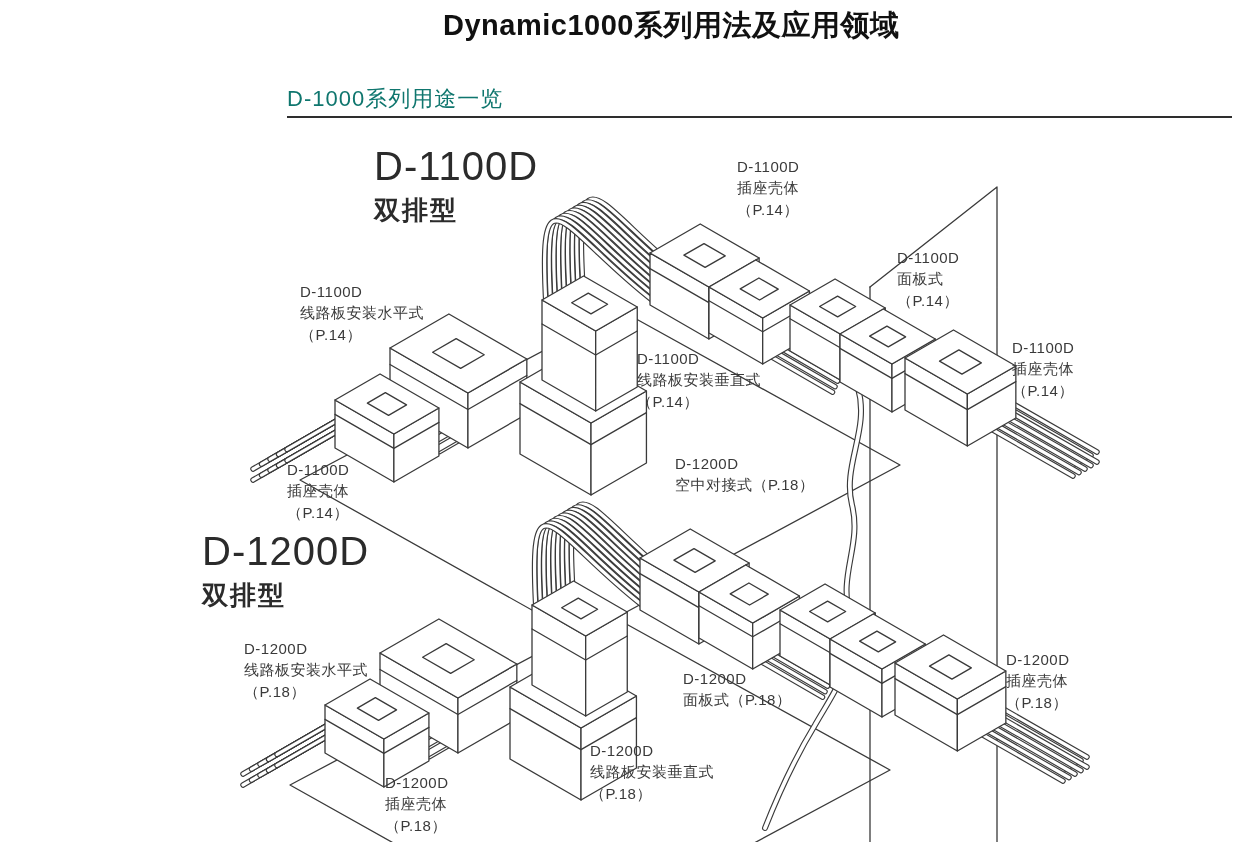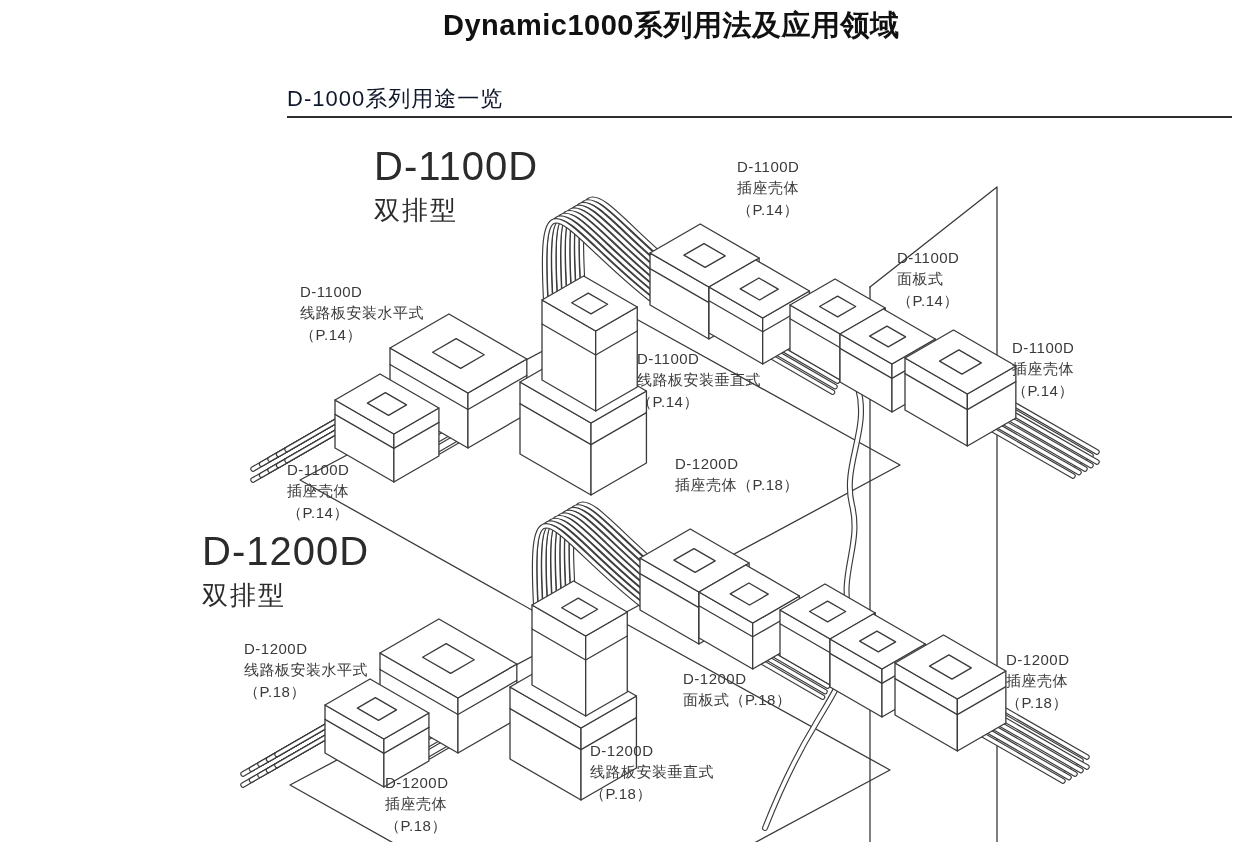--- a/index.html
+++ b/index.html
@@ -1,26 +1,26 @@
 <!DOCTYPE html>
 <html><head>
 <meta charset="utf-8">
 <style>
   html,body{margin:0;padding:0;background:#fff;}
   #page{position:relative;width:1234px;height:842px;background:#ffffff;overflow:hidden;
         font-family:"Liberation Sans","DejaVu Sans",sans-serif;}
   #diagram{position:absolute;left:0;top:0;}
   .page-title{position:absolute;left:443px;top:6px;font-size:29px;font-weight:700;color:#111;
               letter-spacing:0.5px;white-space:nowrap;}
-  .section-title{position:absolute;left:287px;top:84px;font-size:22px;font-weight:500;color:#0f172a;
+  .section-title{position:absolute;left:287px;top:84px;font-size:22px;font-weight:500;color:#0f766e;
                  letter-spacing:1px;white-space:nowrap;}
   .section-rule{position:absolute;left:287px;top:116px;width:945px;height:2px;background:#2e2e2e;}
   .series{position:absolute;color:#2b2b2b;}
   .series-name{font-size:40px;font-weight:500;letter-spacing:1px;line-height:1.0;}
-  .series-sub{font-size:26px;font-weight:400;margin-top:7px;letter-spacing:2px;}
+  .series-sub{font-size:26px;font-weight:700;margin-top:7px;letter-spacing:2px;}
   .lbl{position:absolute;font-size:15px;font-weight:500;color:#3a3a3a;line-height:1.42;
        white-space:nowrap;letter-spacing:0.5px;}
 </style>
 </head>
 <body>
 
 <div id="page">
 
   <svg id="diagram" width="1234" height="842" viewBox="0 0 1234 842">
       <path d="M300,480 L620,310 L900,465 L580,637 Z" fill="none" stroke="#3a3a3a" stroke-width="1.3" stroke-linejoin="round" stroke-linecap="round"></path>
@@ -343,21 +343,21 @@
     <div>插座壳体</div>
     <div>（P.14）</div>
   </div>
   <div class="lbl" style="left:287px;top:459px">
     <div>D-1100D</div>
     <div>插座壳体</div>
     <div>（P.14）</div>
   </div>
   <div class="lbl" style="left:675px;top:453px">
     <div>D-1200D</div>
-    <div>插座壳体（P.18）</div>
+    <div>空中对接式（P.18）</div>
   </div>
   <div class="lbl" style="left:244px;top:638px">
     <div>D-1200D</div>
     <div>线路板安装水平式</div>
     <div>（P.18）</div>
   </div>
   <div class="lbl" style="left:683px;top:668px">
     <div>D-1200D</div>
     <div>面板式（P.18）</div>
   </div>

